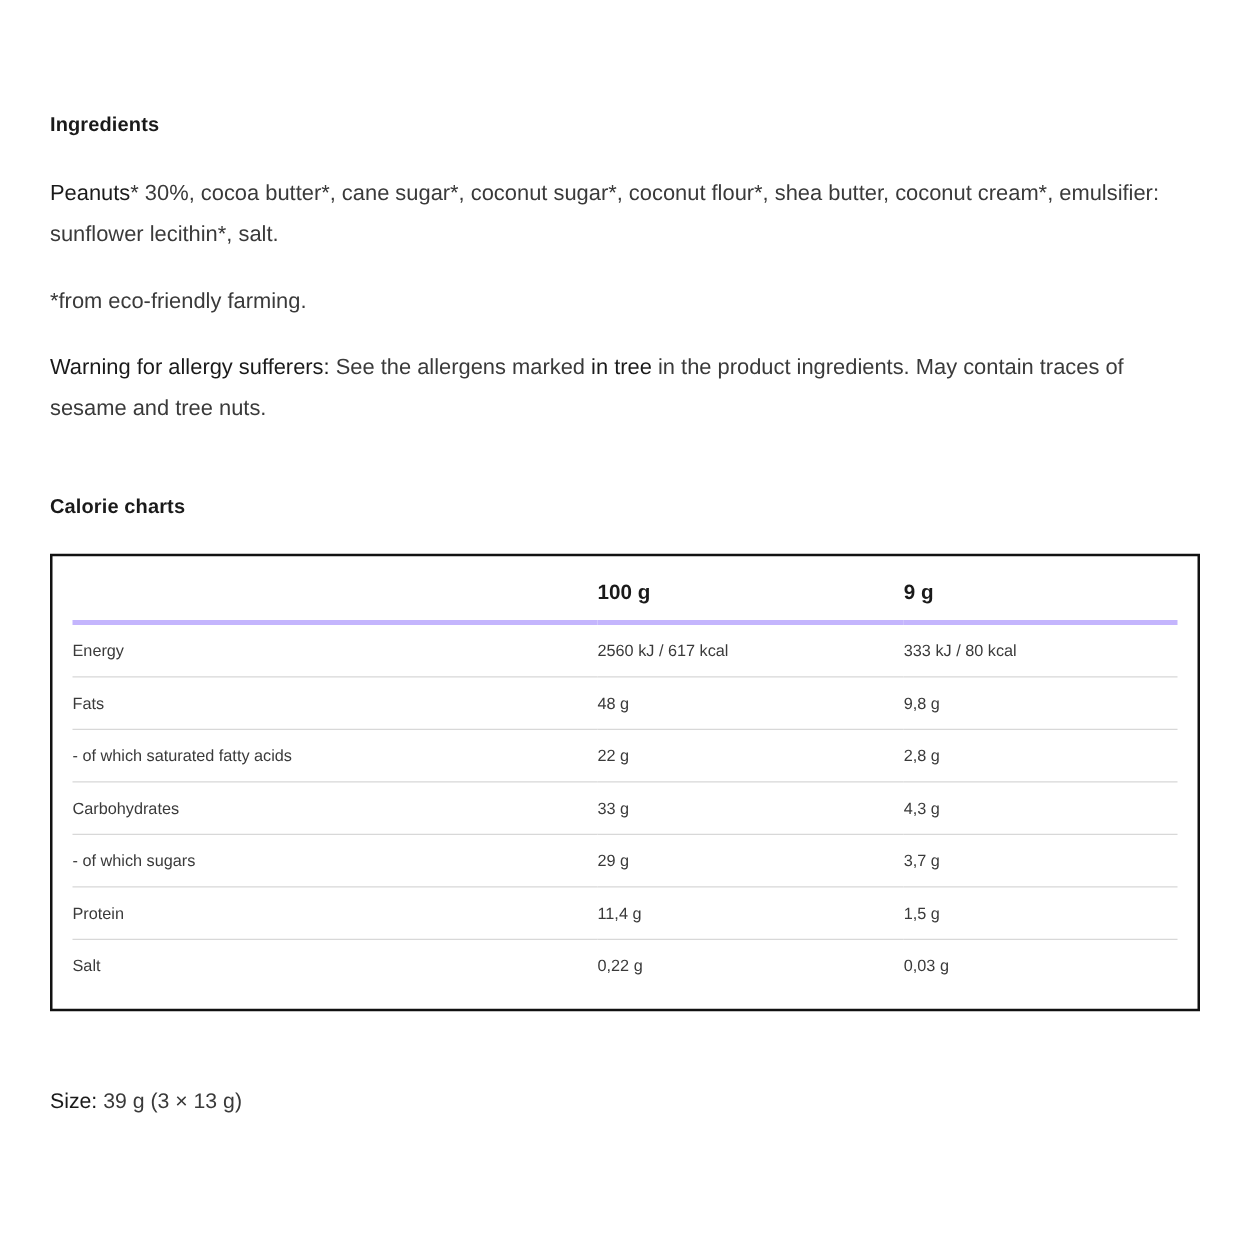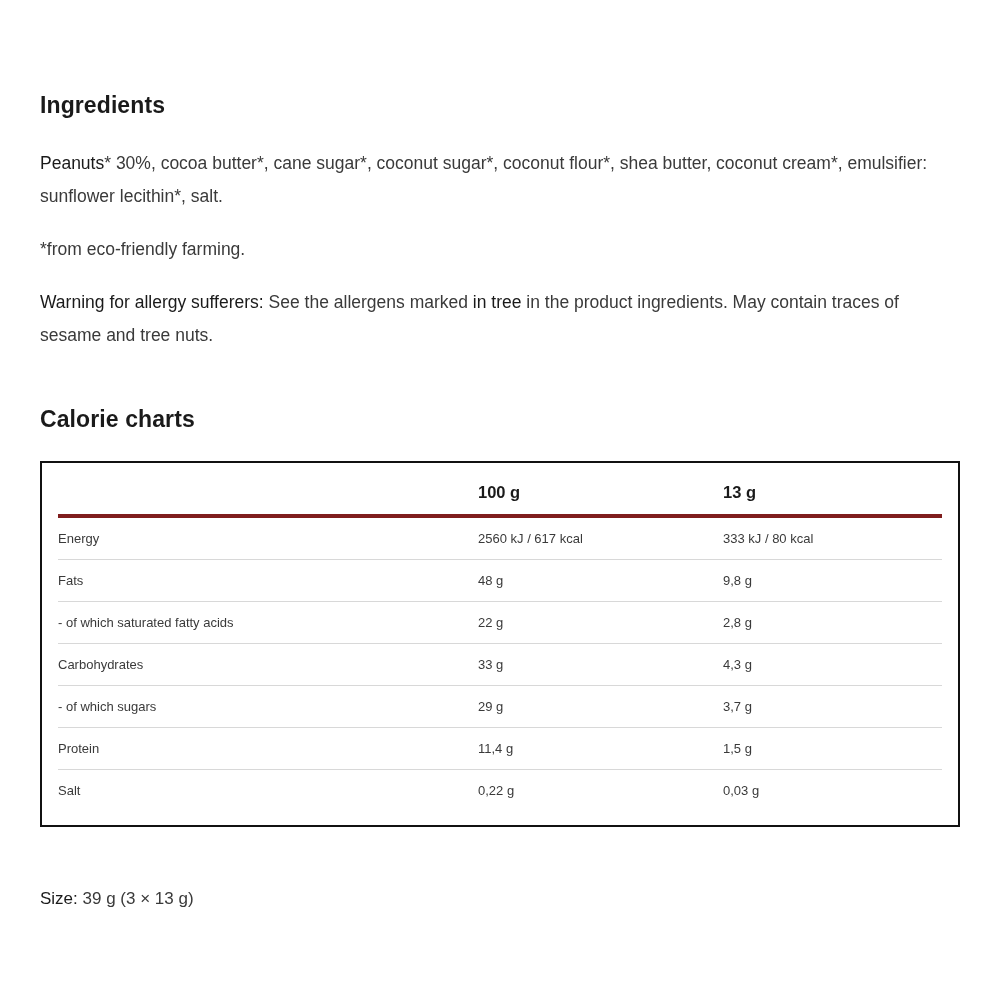--- a/index.html
+++ b/index.html
@@ -14,21 +14,21 @@
     color: #2b2b2b;
     position: relative;
     overflow: hidden;
   }
   .page {
     padding: 92px 40px 0 40px;
     box-sizing: border-box;
     width: 1000px;
   }
   h2.section-title {
-    font-size: 23px;
+    font-size: 16px;
     font-weight: bold;
     color: #1a1a1a;
     margin: 0 0 28px 0;
     letter-spacing: 0.1px;
   }
   p.body-text {
     font-size: 17.5px;
     line-height: 33px;
     color: #3a3a3a;
     margin: 0 0 20px 0;
@@ -54,21 +54,21 @@
     border-collapse: collapse;
     font-size: 17px;
     color: #3a3a3a;
   }
   table.nutri th {
     text-align: left;
     font-weight: bold;
     color: #1a1a1a;
     font-size: 16.5px;
     padding: 4px 0 12px 0;
-    border-bottom: 4px solid #7f1d1d;
+    border-bottom: 4px solid #c4b5fd;
   }
   table.nutri th.col-label {
     width: 420px;
   }
   table.nutri th.col-a {
     width: 245px;
   }
   table.nutri td {
     padding: 13px 0 13px 0;
     border-bottom: 1px solid #d8d8d8;
@@ -111,21 +111,21 @@
   <div class="spacer-lg"></div>
 
   <h2 class="section-title">Calorie charts</h2>
 
   <div class="table-wrap">
     <table class="nutri">
       <thead>
         <tr>
           <th class="col-label"></th>
           <th class="col-a">100 g</th>
-          <th class="col-b">13 g</th>
+          <th class="col-b">9 g</th>
         </tr>
       </thead>
       <tbody>
         <tr>
           <td class="cell-label">Energy</td>
           <td class="cell-val">2560 kJ / 617 kcal</td>
           <td class="cell-val">333 kJ / 80 kcal</td>
         </tr>
         <tr>
           <td class="cell-label">Fats</td>

